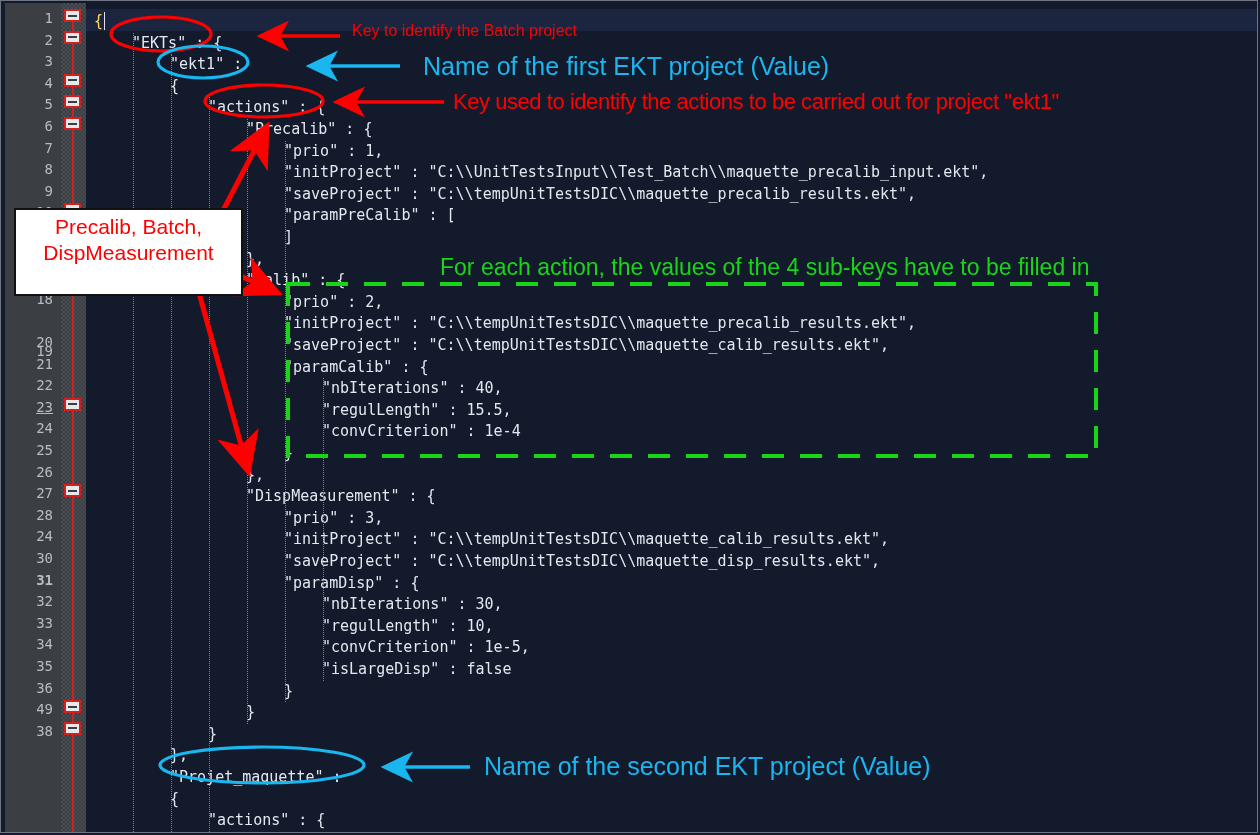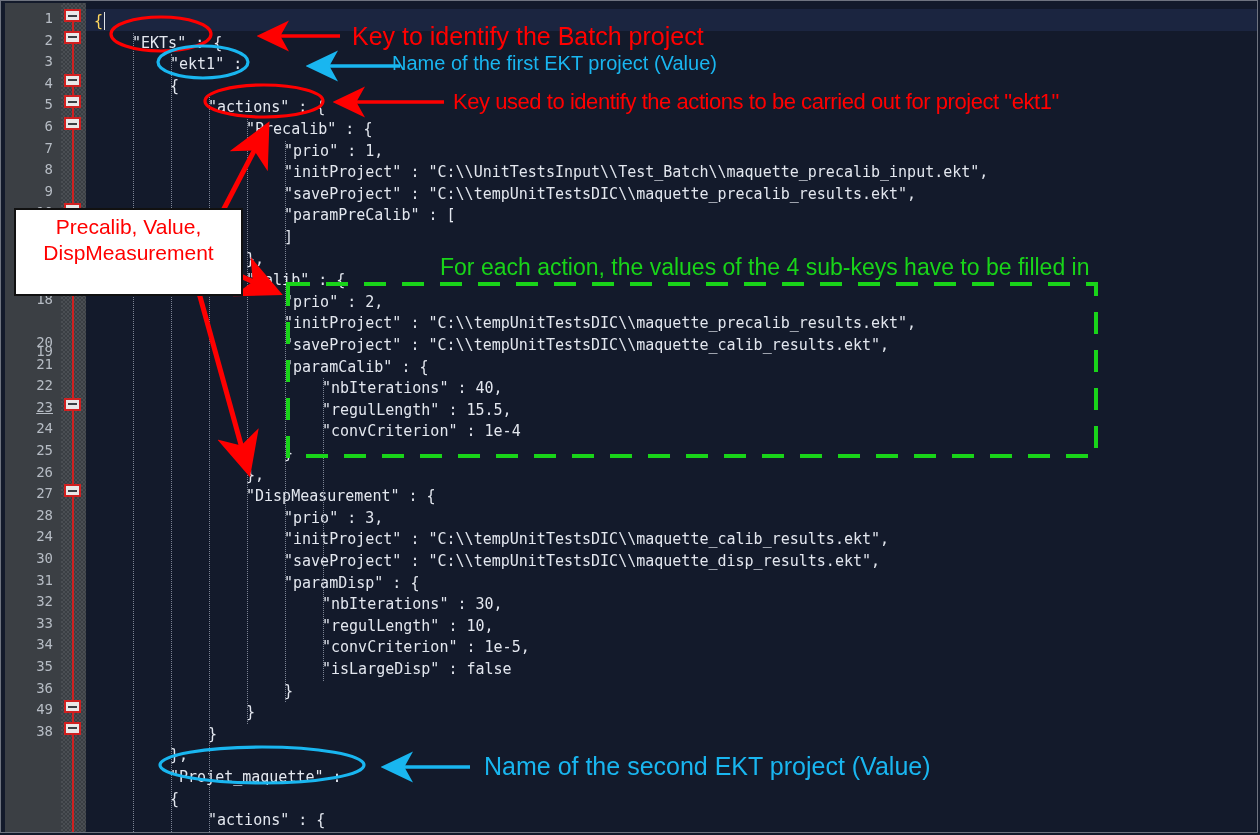--- a/index.html
+++ b/index.html
@@ -127,21 +127,21 @@
         <div class="lineno" style="top: 350.6px;">21</div>
         <div class="lineno" style="top: 372.2px;">22</div>
         <div class="lineno" style="top: 393.8px; text-decoration: underline;">23</div>
         <div class="lineno" style="top: 415.4px;">24</div>
         <div class="lineno" style="top: 437px;">25</div>
         <div class="lineno" style="top: 458.6px;">26</div>
         <div class="lineno" style="top: 480.2px;">27</div>
         <div class="lineno" style="top: 501.8px;">28</div>
         <div class="lineno" style="top: 523.4px;">24</div>
         <div class="lineno" style="top: 545px;">30</div>
-        <div class="lineno" style="top: 566.6px;">31</div>
+        <div class="lineno" style="top: 566.6px; font-weight: bold;">31</div>
         <div class="lineno" style="top: 588.2px;">32</div>
         <div class="lineno" style="top: 609.8px;">33</div>
         <div class="lineno" style="top: 631.4px;">34</div>
         <div class="lineno" style="top: 653px;">35</div>
         <div class="lineno" style="top: 674.6px;">36</div>
         <div class="lineno" style="top: 696.2px;">49</div>
         <div class="lineno" style="top: 717.8px;">38</div>
       </div>
 
     <div class="foldcol" id="foldcol"></div>
@@ -236,28 +236,28 @@
 
     <line x1="470" y1="767" x2="386" y2="767" stroke="#19b6f0" stroke-width="3.6" marker-end="url(#ar-cyan)"></line>
 
     <line x1="216" y1="224" x2="266" y2="128" stroke="#ff0000" stroke-width="5" marker-end="url(#ar-red)"></line>
     <line x1="216" y1="265" x2="276" y2="292" stroke="#ff0000" stroke-width="5" marker-end="url(#ar-red)"></line>
     <line x1="196" y1="282" x2="248" y2="470" stroke="#ff0000" stroke-width="5" marker-end="url(#ar-red)"></line>
 
     <rect x="288" y="284" width="808" height="172" fill="none" stroke="#19d419" stroke-width="4" stroke-dasharray="22 16"></rect>
   </svg>
 
-  <div class="label red" style="left:352px;top:22px;font-size:25px;">Key to identify the Batch project</div>
-
-  <div class="label cyan" style="left:392px;top:52px;font-size:20px;">Name of the first EKT project (Value)</div>
+  <div class="label red" style="left:352px;top:22px;font-size:16px;">Key to identify the Batch project</div>
+
+  <div class="label cyan" style="left:423px;top:52px;font-size:25px;">Name of the first EKT project (Value)</div>
 
   <div class="label red" style="left:453px;top:89px;font-size:22px;letter-spacing:-0.45px;">Key used to identify the actions to be carried out for project "ekt1"</div>
 
   <div class="label green" style="left:440px;top:254px;font-size:23px;">For each action, the values of the 4 sub-keys have to be filled in</div>
 
   <div class="label cyan" style="left:484px;top:752px;font-size:25px;">Name of the second EKT project (Value)</div>
 
   <div class="notebox" style="left:14px;top:208px;width:229px;height:88px;">
-    <div>Precalib, Value,</div>
+    <div>Precalib, Batch,</div>
     <div>DispMeasurement</div>
   </div>
 
 </div>
 
 </body></html>

